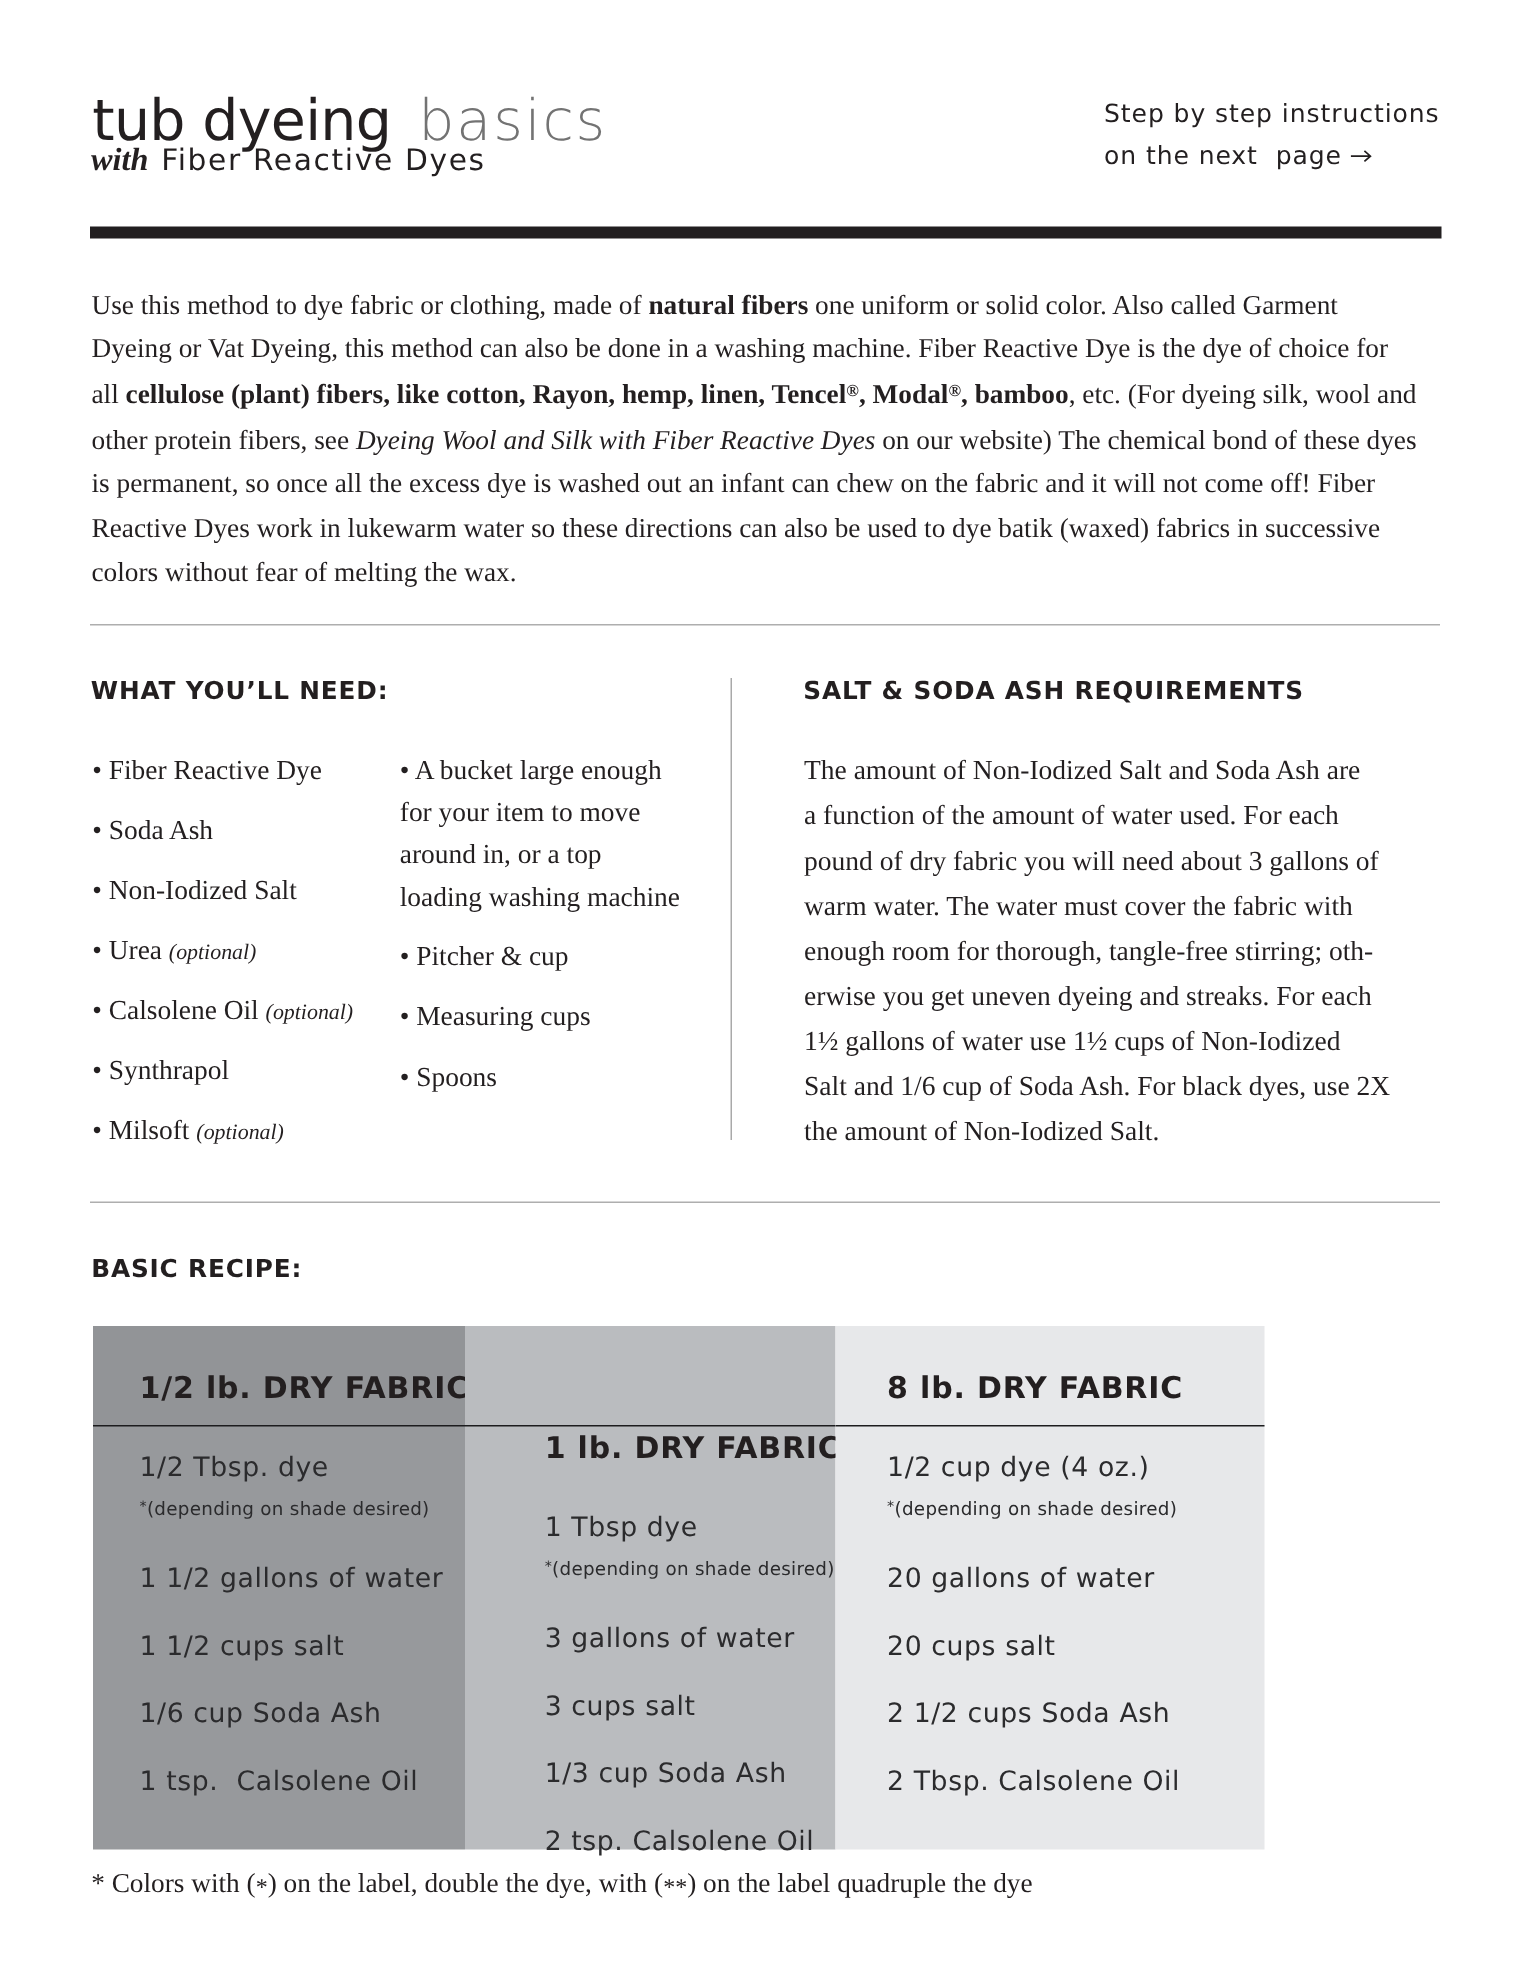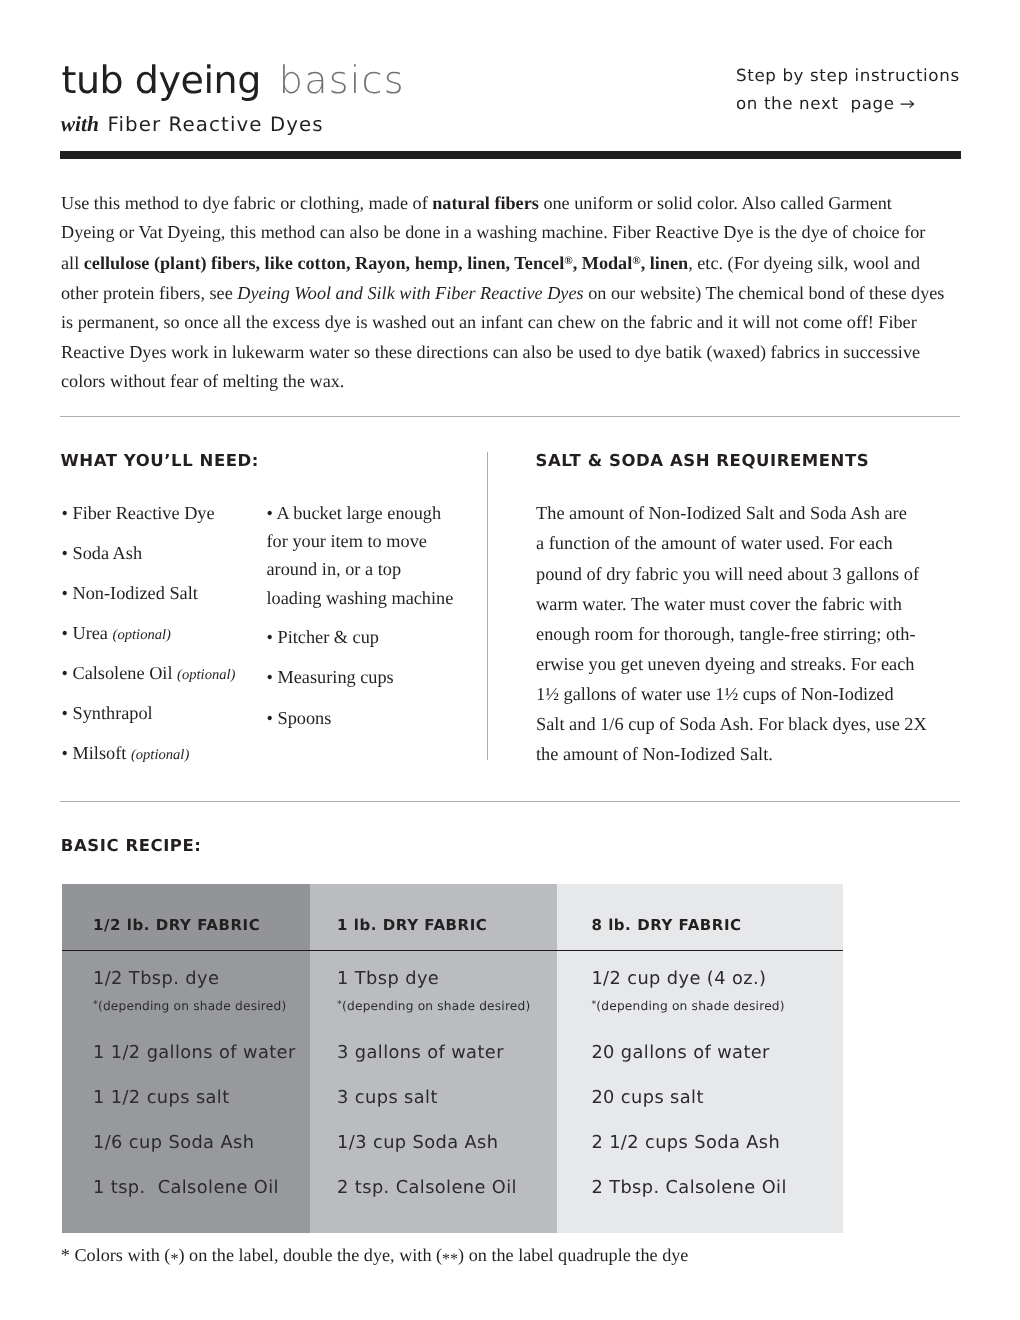--- a/index.html
+++ b/index.html
@@ -12,21 +12,21 @@
     text-rendering:geometricPrecision;
   }
   .page { position:relative; width:1020px; height:1320px; overflow:hidden; }
 
   
   .title { position:absolute; left:61.5px; top:56.5px; font-family:"DejaVu Sans", sans-serif;
            font-size:38px; line-height:46px; white-space:nowrap; }
   .title .bold { font-weight:normal; color:#231f20; letter-spacing:-0.46px; }
   .title .tgap { display:inline-block; width:18px; }
   .title .light { font-weight:300; color:#737373; font-size:38px; letter-spacing:1.25px; }
-  .subtitle { position:absolute; left:60.7px; top:111px; font-family:"DejaVu Sans", sans-serif;
+  .subtitle { position:absolute; left:60.7px; top:93px; font-family:"DejaVu Sans", sans-serif;
               font-size:19.8px; line-height:26px; color:#231f20; white-space:nowrap;
               letter-spacing:1.1px; }
   .subtitle .it { font-family:"Liberation Serif", serif; font-style:italic; font-weight:bold;
                   font-size:21.5px; letter-spacing:0px; }
   .subtitle .sgap { display:inline-block; width:8.5px; }
   .steps { position:absolute; left:736px; top:61.4px; font-family:"DejaVu Sans", sans-serif;
            font-size:16.7px; line-height:28px;
            letter-spacing:0.62px; color:#231f20; white-space:nowrap; }
   .steps .arrow { vertical-align:-0.5px; margin-left:-0.5px; }
   .rule-black { position:absolute; left:60px; top:151px; width:900.5px; height:7.5px; background:#221f20; }
@@ -61,35 +61,35 @@
 
   .salt-body { position:absolute; left:536px; top:498.4px;
                font-family:"Liberation Serif", serif; font-size:18.35px; line-height:30.1px;
                color:#231f20; white-space:nowrap; }
 
   
   .recipe-head { left:60.8px; top:837px; }
   .table { position:absolute; left:62px; top:884px; width:781px; height:349px; display:flex; }
   .tcol { position:relative; height:349px; }
   .tcol .hd { font-family:"DejaVu Sans", sans-serif;
-              font-size:15px; font-weight:bold; letter-spacing:0.55px; color:#231f20;
+              font-size:20px; font-weight:bold; letter-spacing:0.55px; color:#231f20;
               position:absolute; top:32px; white-space:nowrap; line-height:19px; }
   .tcol .hrule { position:absolute; left:0; right:0; top:65.8px; height:1.5px; background:#1c1c1e; }
   .tcol .row { font-family:"DejaVu Sans", sans-serif;
                font-size:17.8px; color:#2b2b2d; line-height:18px; letter-spacing:0.4px;
                white-space:nowrap; position:absolute; }
   .tcol .sub { font-family:"DejaVu Sans", sans-serif;
                font-size:12.2px; color:#2b2b2d; line-height:13px; white-space:nowrap;
                position:absolute; letter-spacing:0.2px; }
   .tcol .sub .st { font-size:9.5px; vertical-align:3px; }
   .c1 { width:263.6px; background:#97999c; }
   .c1 .hd, .c1 .row, .c1 .sub { left:31px; }
   .c1 .hdbg { position:absolute; left:0; top:0; right:0; height:65.8px; background:#929497; }
   .c2 { width:262.2px; background:#babcbf; }
-  .c2 .hd, .c2 .row, .c2 .sub { left:27px; }
+  .c2 .hd, .c2 .row, .c2 .sub { left:53px;margin-top:40px; }
   .c3 { width:304px; background:#e7e8ea; }
   .c3 .hd, .c3 .row, .c3 .sub { left:34.5px; }
 
   .footnote { position:absolute; left:60.8px; top:1244px; font-family:"Liberation Serif", serif;
               font-size:18.2px; line-height:22px; color:#231f20; white-space:nowrap; }
   .footnote .ast { font-size:16px; display:inline-block; transform:translateY(2.5px); }
 </style>
 </head>
 <body>
 
@@ -104,21 +104,21 @@
     <div><span>on the next&nbsp; page </span><svg class="arrow" width="15" height="12" viewBox="0 0 15 12">
           <path d="M0.6 6.1 H13.6 M9.6 2.6 L13.6 6.1 L9.6 9.6" fill="none" stroke="#231f20" stroke-width="1.15" stroke-linecap="butt" stroke-linejoin="miter"></path>
         </svg></div>
   </div>
 
   <div class="rule-black"></div>
 
   <div class="intro">
       <div>Use this method to dye fabric or clothing, made of <b>natural fibers</b> one uniform or solid color. Also called Garment</div>
       <div>Dyeing or Vat Dyeing, this method can also be done in a washing machine. Fiber Reactive Dye is the dye of choice for</div>
-      <div>all <b>cellulose (plant) fibers, like cotton, Rayon, hemp, linen, Tencel</b><b><sup>®</sup></b><b>, Modal</b><b><sup>®</sup></b><b>, linen</b>, etc. (For dyeing silk, wool and</div>
+      <div>all <b>cellulose (plant) fibers, like cotton, Rayon, hemp, linen, Tencel</b><b><sup>®</sup></b><b>, Modal</b><b><sup>®</sup></b><b>, bamboo</b>, etc. (For dyeing silk, wool and</div>
       <div>other protein fibers, see <i>Dyeing Wool and Silk with Fiber Reactive Dyes</i> on our website) The chemical bond of these dyes</div>
       <div>is permanent, so once all the excess dye is washed out an infant can chew on the fabric and it will not come off! Fiber</div>
       <div>Reactive Dyes work in lukewarm water so these directions can also be used to dye batik (waxed) fabrics in successive</div>
       <div>colors without fear of melting the wax.</div>
     </div>
 
   <div class="rule-thin" style="top:416px"></div>
 
   <div class="h-sec need-head">WHAT YOU’LL NEED:</div>
   <div class="h-sec salt-head">SALT &amp; SODA ASH REQUIREMENTS</div>

